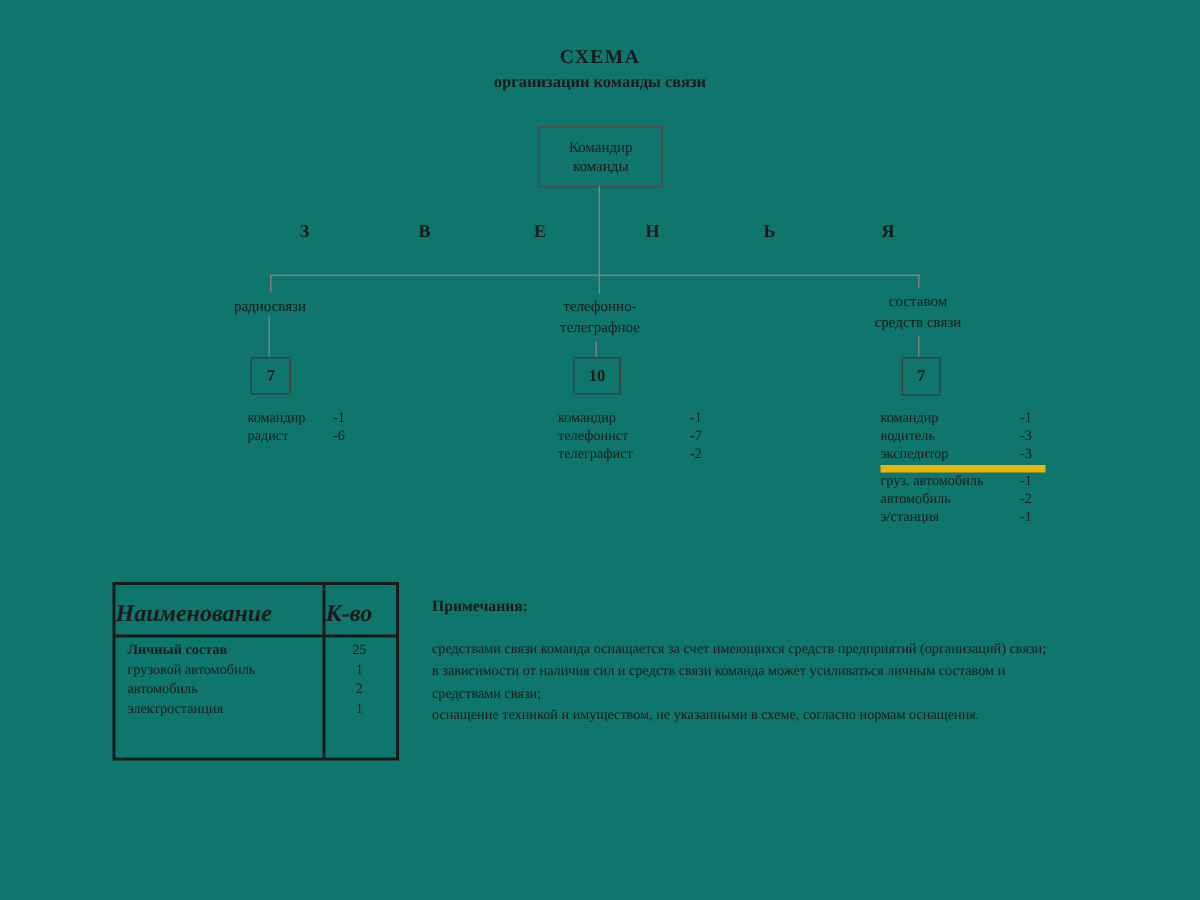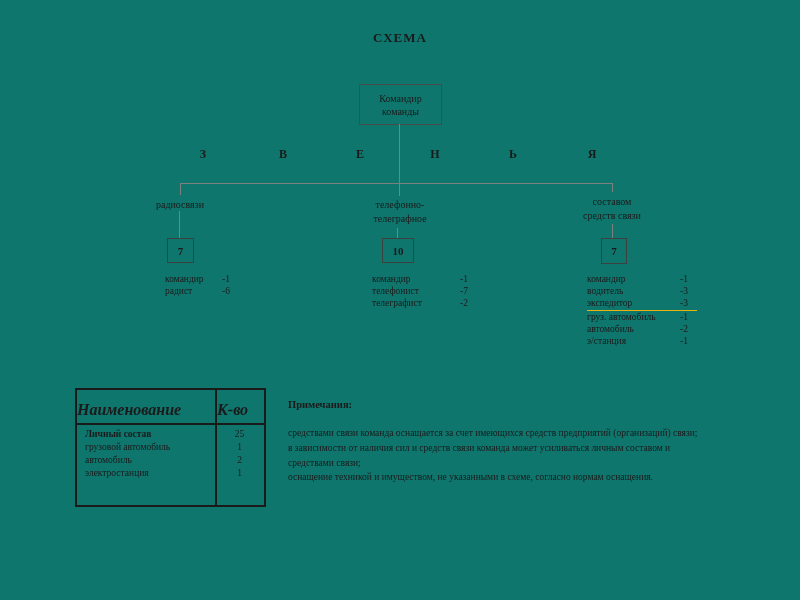--- a/index.html
+++ b/index.html
@@ -53,21 +53,21 @@
 
   
   .staff-list { position: absolute; font-size: 9.5px; line-height: 12.2px; }
   .staff-row { display: flex; }
   .staff-row .nm { }
   .staff-row .val { }
   .staff-list.s0 .nm { width: 57px; }
   .staff-list.s1 .nm { width: 88px; }
   .staff-list.s2 .nm { width: 93px; }
   .staff-list.s2 .staff-row { width: 110px; }
-  .rule-below { border-bottom: 1px solid #eab308; align-items: center; }
+  .rule-below { border-bottom: 5px solid #eab308; align-items: center; }
 
   
   .spec-table {
     left: 75px; top: 388px; width: 191px; height: 119px;
     border: 2px solid #1a1a1a;
     box-sizing: border-box;
   }
   .spec-table .col-divider {
     position: absolute; left: 138px; top: 0; bottom: 0; width: 2px; background: #1a1a1a;
   }
@@ -91,20 +91,21 @@
   .notes .nh { font-size: 10.5px; font-weight: bold; margin-bottom: 16px; }
   .notes .nl { font-size: 9.5px; line-height: 14.8px; white-space: nowrap; }
 </style>
 </head>
 <body>
 
 <div class="canvas">
 
   <div class="abs title">
     <div class="t1">СХЕМА</div>
+    <div class="t2">организации команды связи</div>
   </div>
 
   <div class="abs root-box">
     <div>Командир</div>
     <div>команды</div>
   </div>
 
   <div class="abs line" style="left:399px; top:124px; width:1px; height:72px;"></div>
   <div class="abs line" style="left:180px; top:183px; width:433px; height:1px;"></div>
   <div class="abs line" style="left:180px; top:183px; width:1px; height:12px;"></div>

